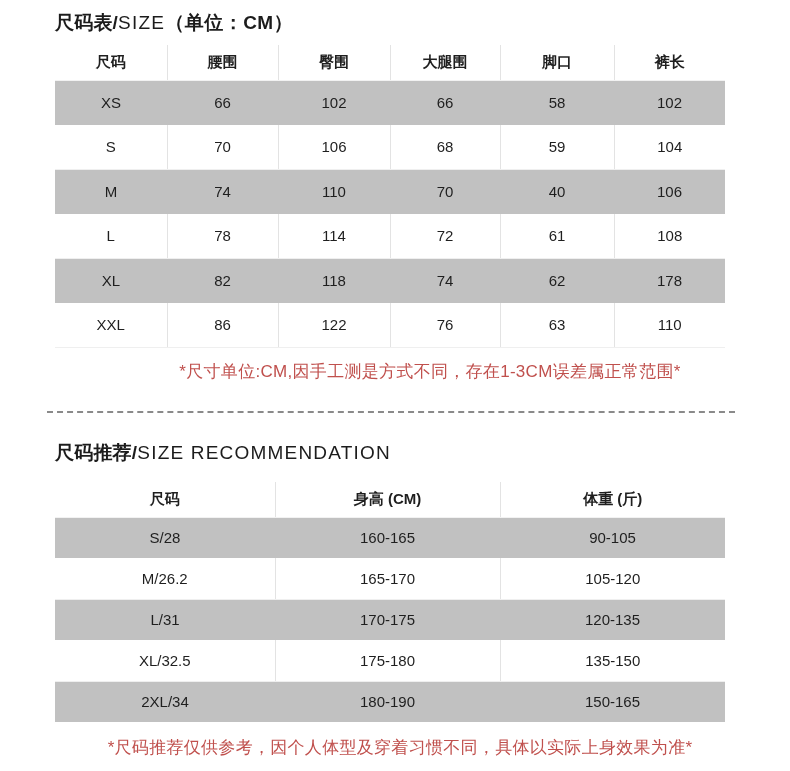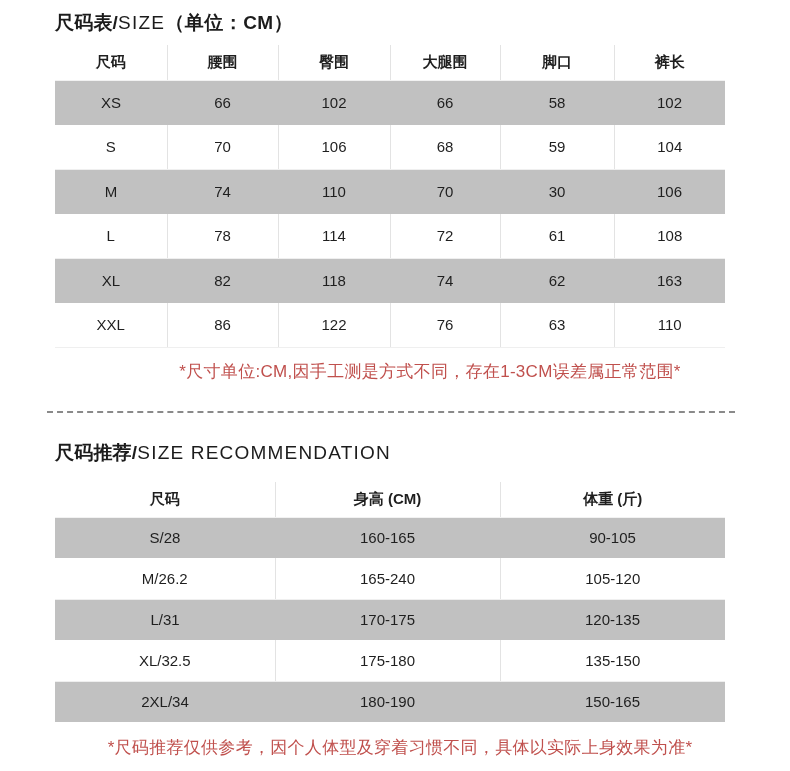--- a/index.html
+++ b/index.html
@@ -166,38 +166,38 @@
           <td>106</td>
           <td>68</td>
           <td>59</td>
           <td>104</td>
         </tr>
         <tr class="row-dark">
           <td>M</td>
           <td>74</td>
           <td>110</td>
           <td>70</td>
-          <td>30</td>
+          <td>40</td>
           <td>106</td>
         </tr>
         <tr class="row-light">
           <td>L</td>
           <td>78</td>
           <td>114</td>
           <td>72</td>
           <td>61</td>
           <td>108</td>
         </tr>
         <tr class="row-dark">
           <td>XL</td>
           <td>82</td>
           <td>118</td>
           <td>74</td>
           <td>62</td>
-          <td>163</td>
+          <td>178</td>
         </tr>
         <tr class="row-light">
           <td>XXL</td>
           <td>86</td>
           <td>122</td>
           <td>76</td>
           <td>63</td>
           <td>110</td>
         </tr>
       </tbody>
@@ -225,21 +225,21 @@
       </tr>
     </thead>
     <tbody>
         <tr class="row-dark">
           <td>S/28</td>
           <td>160-165</td>
           <td>90-105</td>
         </tr>
         <tr class="row-light">
           <td>M/26.2</td>
-          <td>165-240</td>
+          <td>165-170</td>
           <td>105-120</td>
         </tr>
         <tr class="row-dark">
           <td>L/31</td>
           <td>170-175</td>
           <td>120-135</td>
         </tr>
         <tr class="row-light">
           <td>XL/32.5</td>
           <td>175-180</td>

